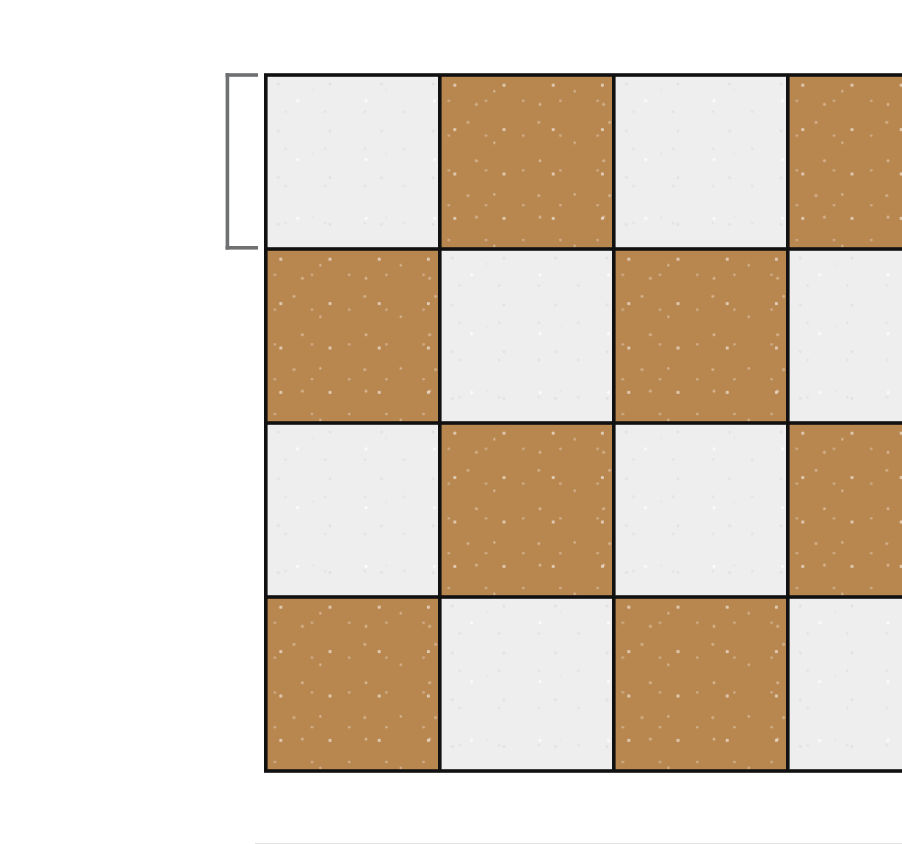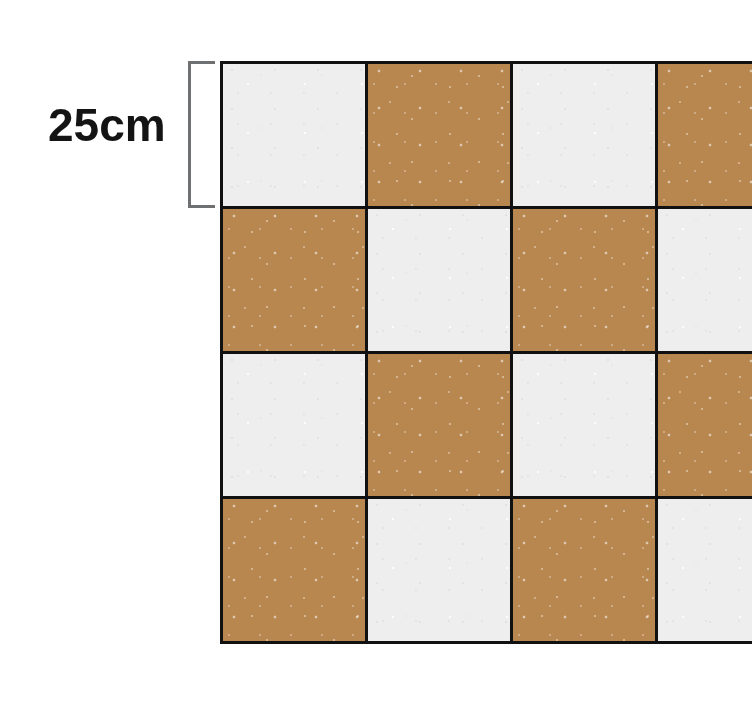--- a/index.html
+++ b/index.html
@@ -80,21 +80,20 @@
       radial-gradient(circle at 25px 20px, rgba(255,255,255,0.85) 1.0px, transparent 1.5px),
       radial-gradient(circle at 15px 29px, rgba(110,110,118,0.08) 1.0px, transparent 1.4px),
       radial-gradient(circle at 38px 11px, rgba(150,150,155,0.07) 0.9px, transparent 1.3px);
     background-size: 43px 39px, 57px 49px, 33px 31px, 61px 53px;
   }
 </style>
 </head>
 <body>
 
 <div class="canvas">
-  <div class="dim-label">25cm</div>
   <div class="bracket"></div>
   <div class="tile-grid">
       <div class="tile light"></div>
       <div class="tile tan"></div>
       <div class="tile light"></div>
       <div class="tile tan"></div>
       <div class="tile tan"></div>
       <div class="tile light"></div>
       <div class="tile tan"></div>
       <div class="tile light"></div>

